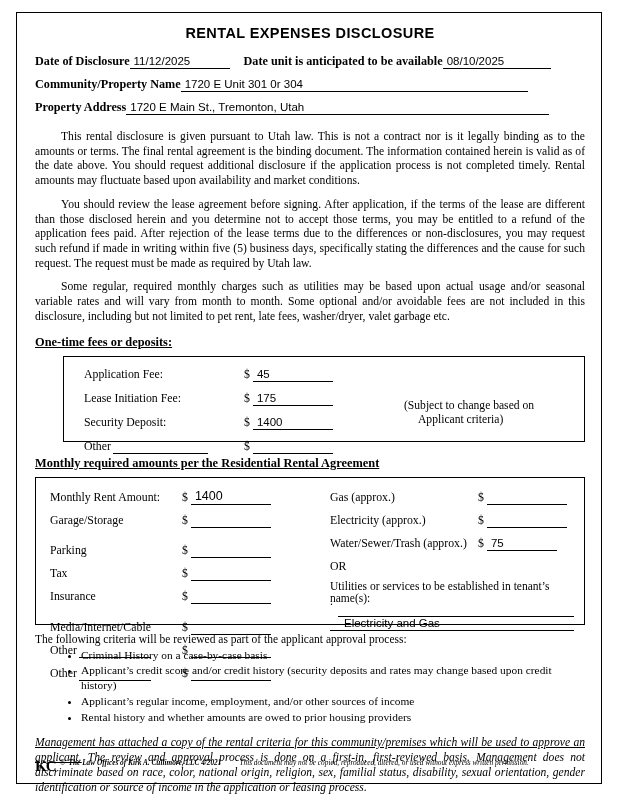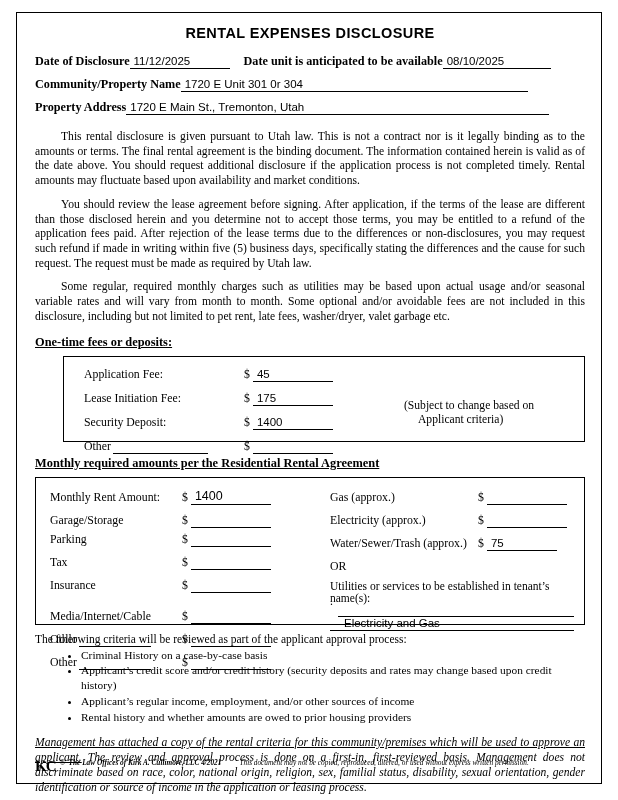--- a/index.html
+++ b/index.html
@@ -243,21 +243,21 @@
 
       <div class="box box2">
         <div style="position:absolute; left:14px; top:12px; width:270px;">
           <div class="feeline" style="margin-bottom:8px">
             <span class="name" style="width:132px">Monthly Rent Amount:</span>
             <span class="dollar">$</span>
             <span class="blank" style="width:80px">
               <span class="val" style="font-size:12.5px">1400</span>
             </span>
           </div>
-          <div class="feeline" style="margin-bottom:4px">
+          <div class="feeline" style="margin-bottom:15px">
             <span class="name" style="width:132px">Garage/Storage</span>
             <span class="dollar">$</span>
             <span class="blank" style="width:80px">
               <span class="val"></span>
             </span>
           </div>
           <div class="feeline" style="margin-bottom:8px">
             <span class="name" style="width:132px">Parking</span>
             <span class="dollar">$</span>
             <span class="blank" style="width:80px">

